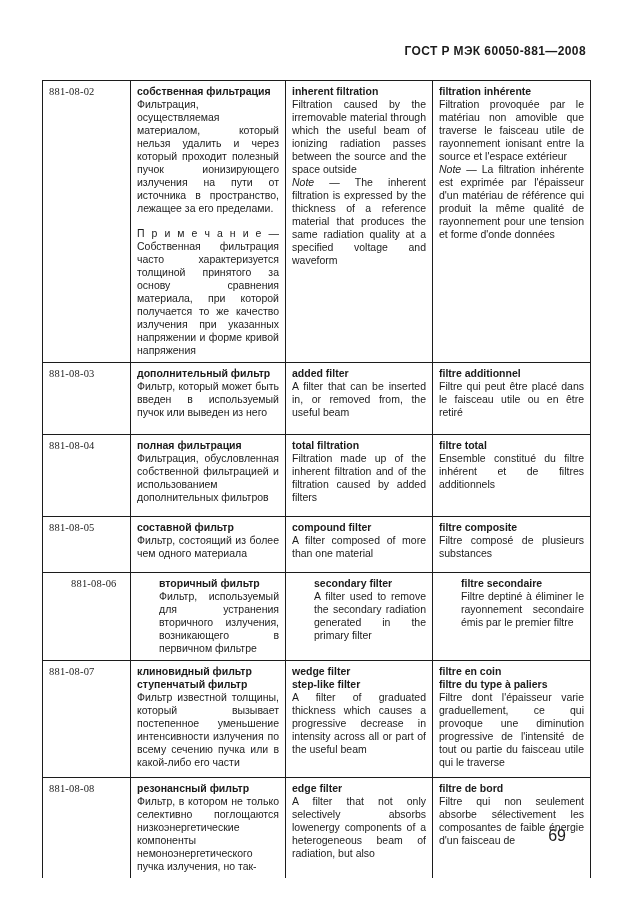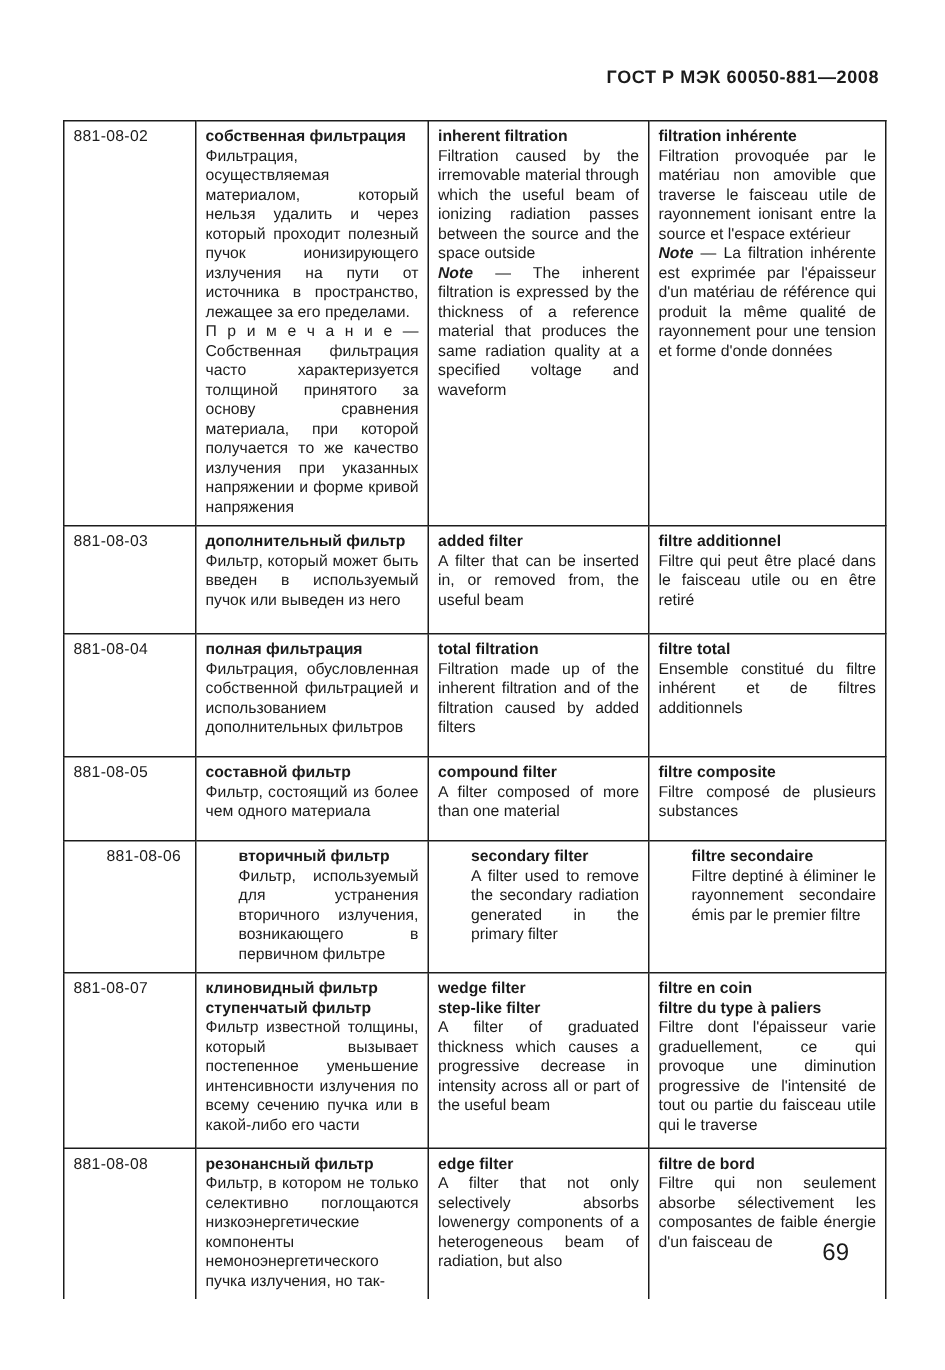--- a/index.html
+++ b/index.html
@@ -35,28 +35,29 @@
     font-size: 10.5px;
     line-height: 13px;
     text-align: justify;
     overflow: hidden;
   }
   td.id-cell {
     padding-left: 9px;
     padding-top: 5px;
     text-align: left;
     letter-spacing: 0.2px;
+    font-family: Liberation Serif, serif;
   }
   .term-line {
     font-weight: bold;
     text-align: left;
   }
   .note { margin-top: 0; }
-  .cell-ru .note { }
-  .note-label.italic { font-style: italic; font-weight: bold; }
+  .cell-ru .note { margin-top: 12px; }
+  .note-label.italic { font-style: italic; }
   
   .terms-table tr:nth-child(1) td { height: 244px; }
   .terms-table tr:nth-child(2) td { height: 62px; margin-left: 20px; }
   .terms-table tr:nth-child(3) td { height: 72px; }
   .terms-table tr:nth-child(4) td { height: 46px; margin-top: 45px; }
   .terms-table tr:nth-child(5) td { height: 62px; padding-left: 28px; }
   .terms-table tr:nth-child(6) td { height: 107px; }
   .terms-table tr:nth-child(7) td { height: 84px; border-bottom: none; }
   .page-number {
     position: absolute;

